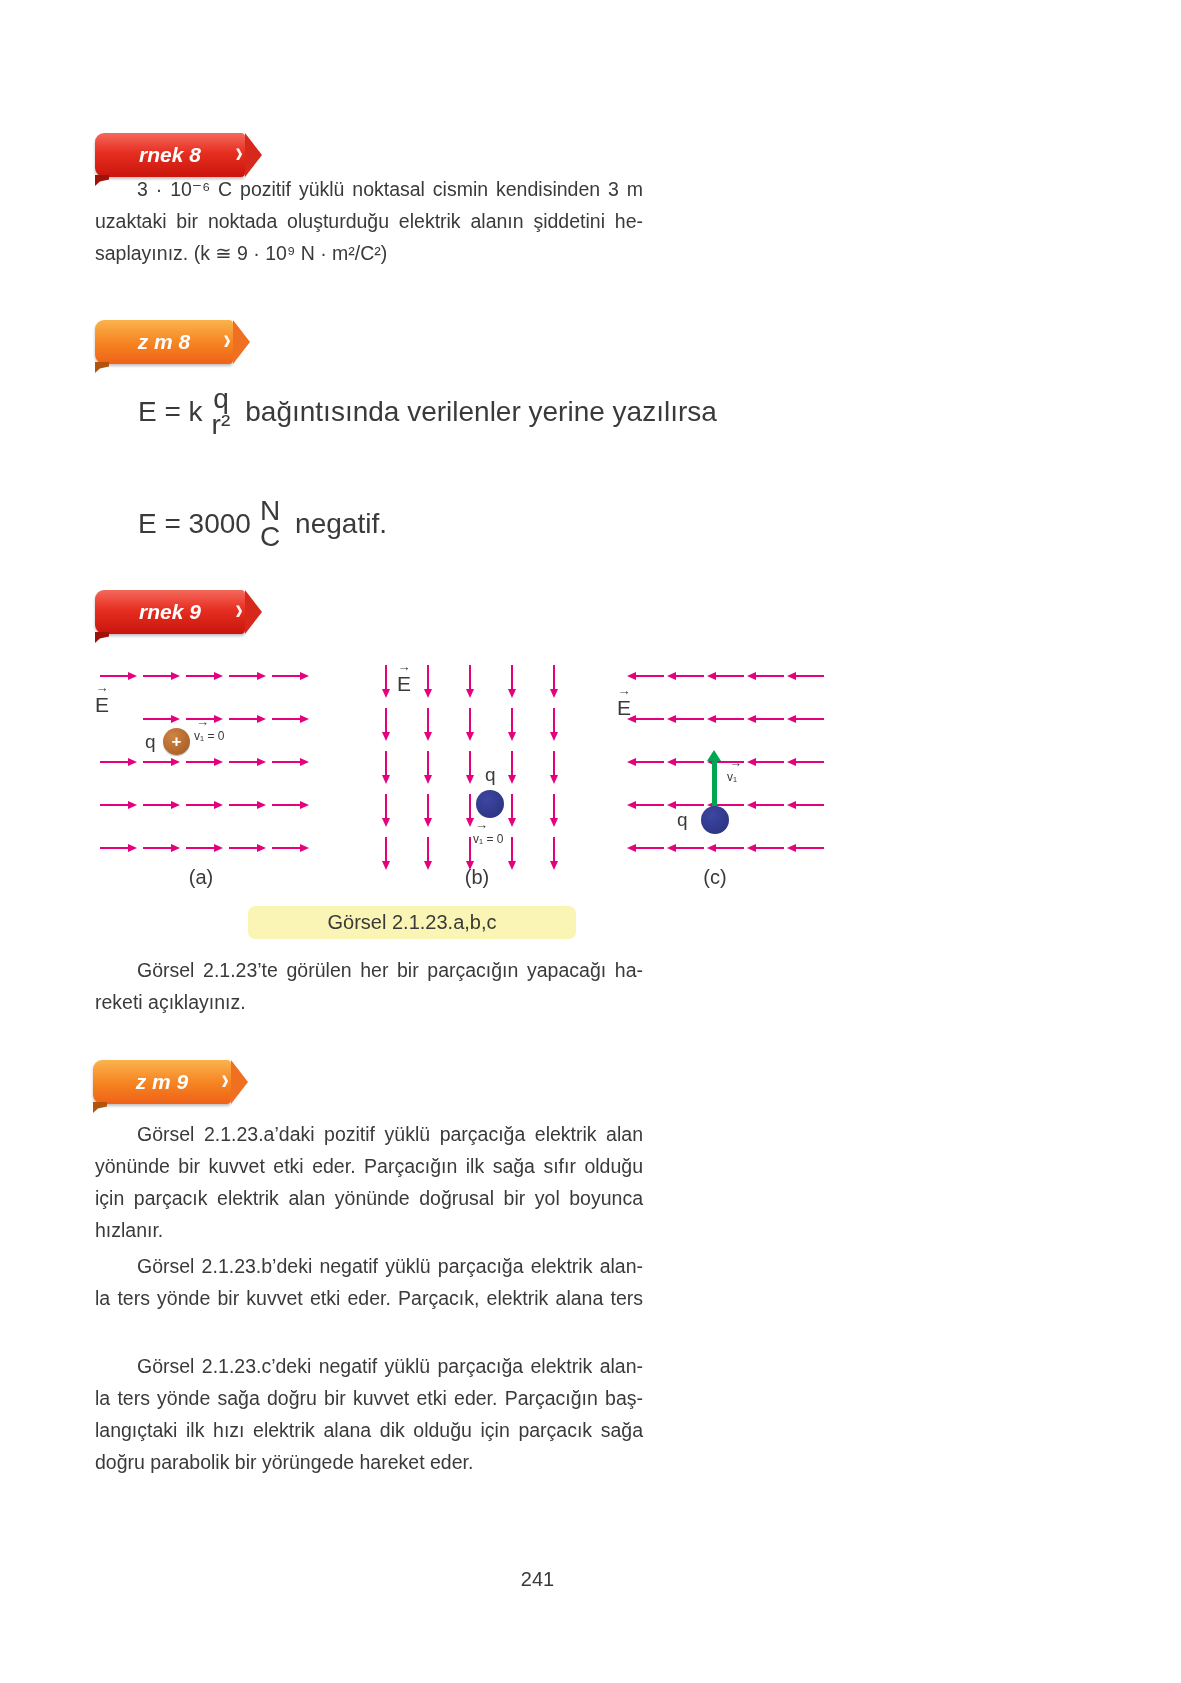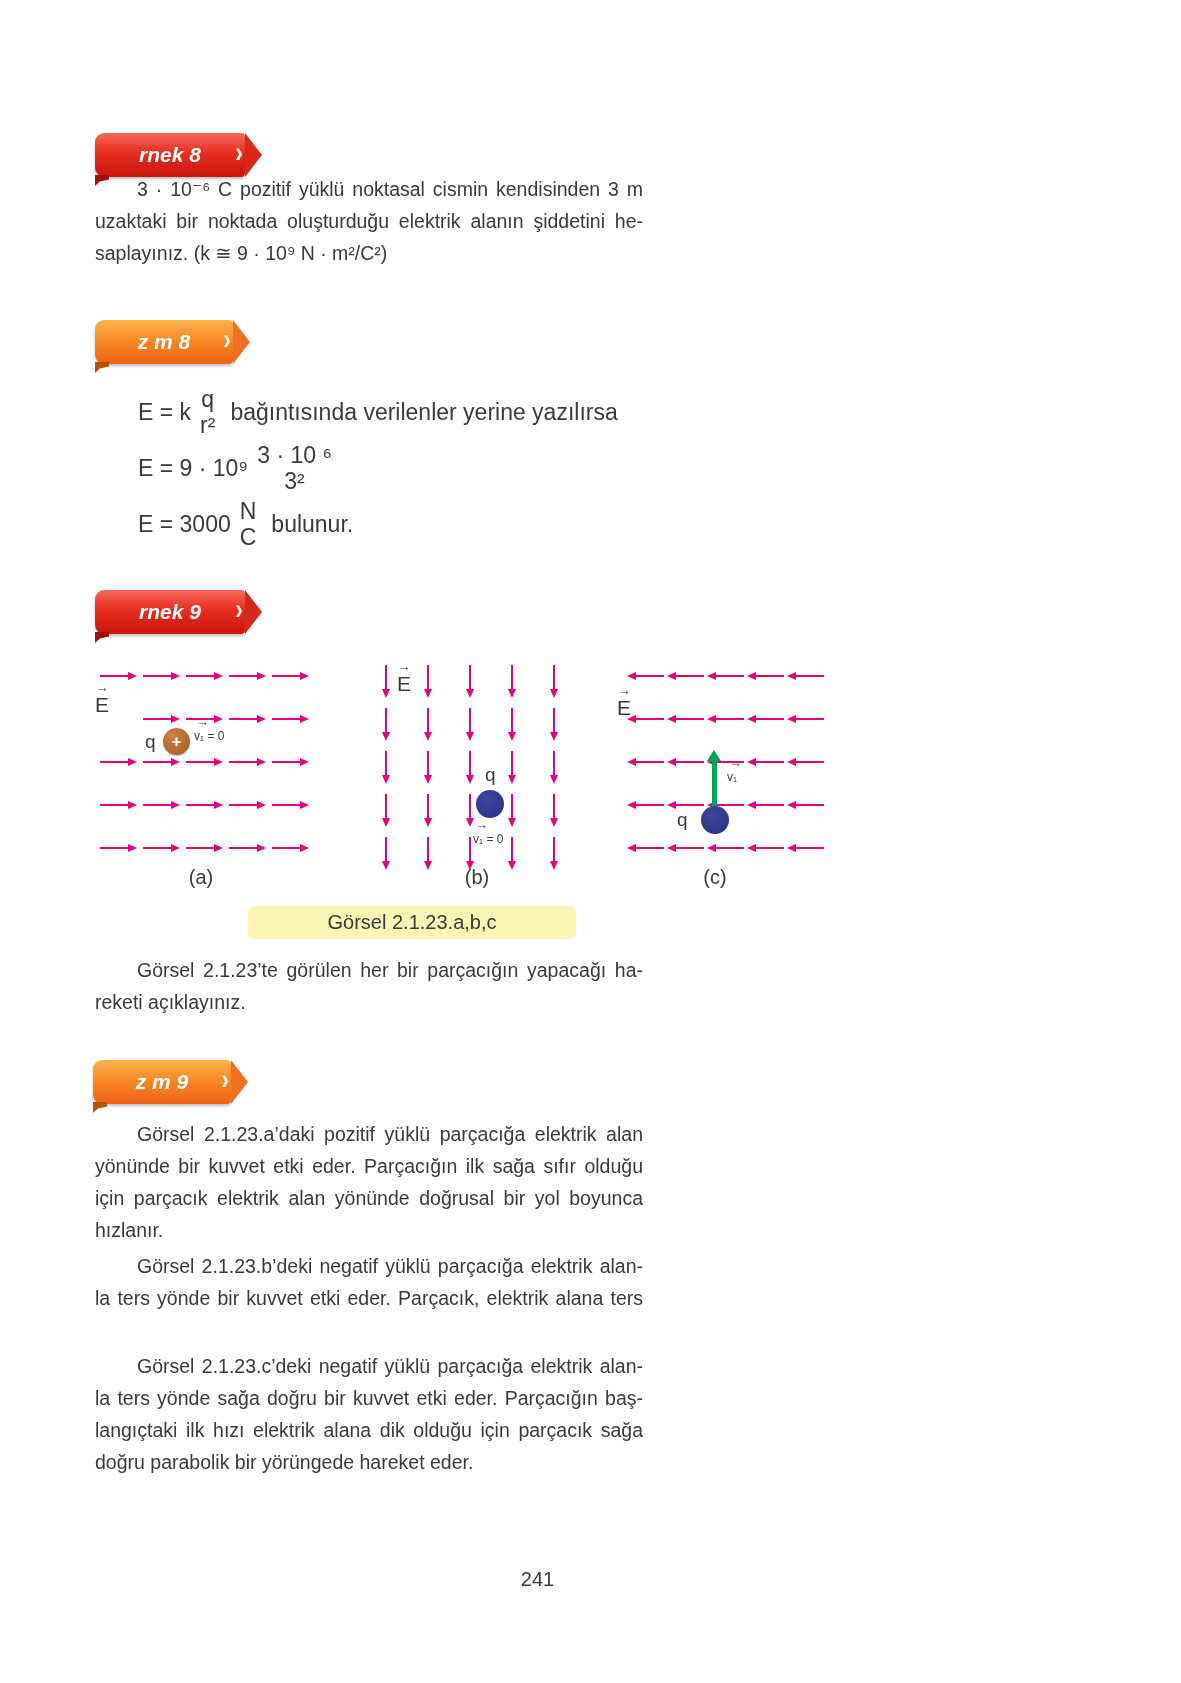--- a/index.html
+++ b/index.html
@@ -23,21 +23,21 @@
   .ribbon .chev{position:absolute;right:2px;top:48%;transform:translateY(-55%) scaleY(1.25);
           font-size:23px;font-style:normal;font-weight:bold;opacity:.95;}
 
   
   .para{position:absolute;left:95px;width:548px;font-size:19.5px;line-height:32px;}
   .para .tl{height:32px;}
   .jl{text-align:justify;text-align-last:justify;}
   .ind{text-indent:42px;}
 
   
-  .formula{position:absolute;left:138px;display:flex;align-items:center;font-size:23px;}
+  .formula{position:absolute;left:138px;display:flex;align-items:center;font-size:28px;}
   .frac{display:inline-flex;flex-direction:column;align-items:center;margin:0 9px;line-height:26px;}
   .frest{margin-left:6px;}
 
   
   .figure-row{position:absolute;left:95px;top:660px;width:740px;height:232px;}
   .panel{position:absolute;top:0;height:214px;}
   .fa{position:absolute;}
   .fa-right{width:29px;height:2px;background:var(--arrow);}
   .fa-right::after{content:'';position:absolute;right:-8px;top:-3.5px;
       border-left:9px solid var(--arrow);border-top:4.5px solid transparent;border-bottom:4.5px solid transparent;}
@@ -93,35 +93,28 @@
 
   <div class="formula" style="top:386px">
     <span>E = k</span>
     <span class="frac">
       <span>q</span>
       <span>r²</span>
     </span>
     <span class="frest">bağıntısında verilenler yerine yazılırsa</span>
   </div>
 
-  <div class="formula" style="top:442px">
-    <span>E = 9 · 10⁹</span>
-    <span class="frac">
-      <span>3 · 10 ⁶</span>
-      <span>3²</span>
-    </span>
-  </div>
 
   <div class="formula" style="top:498px">
     <span>E = 3000</span>
     <span class="frac">
       <span>N</span>
       <span>C</span>
     </span>
-    <span class="frest">bulunur.</span>
+    <span class="frest">negatif.</span>
   </div>
 
   <div class="ribbon red" style="left:95px;top:590px;width:150px">
     <span>rnek 9</span>
     <span class="chev">›</span>
   </div>
 
   <div class="figure-row">
 
     <div class="panel" style="left:0;width:212px">

